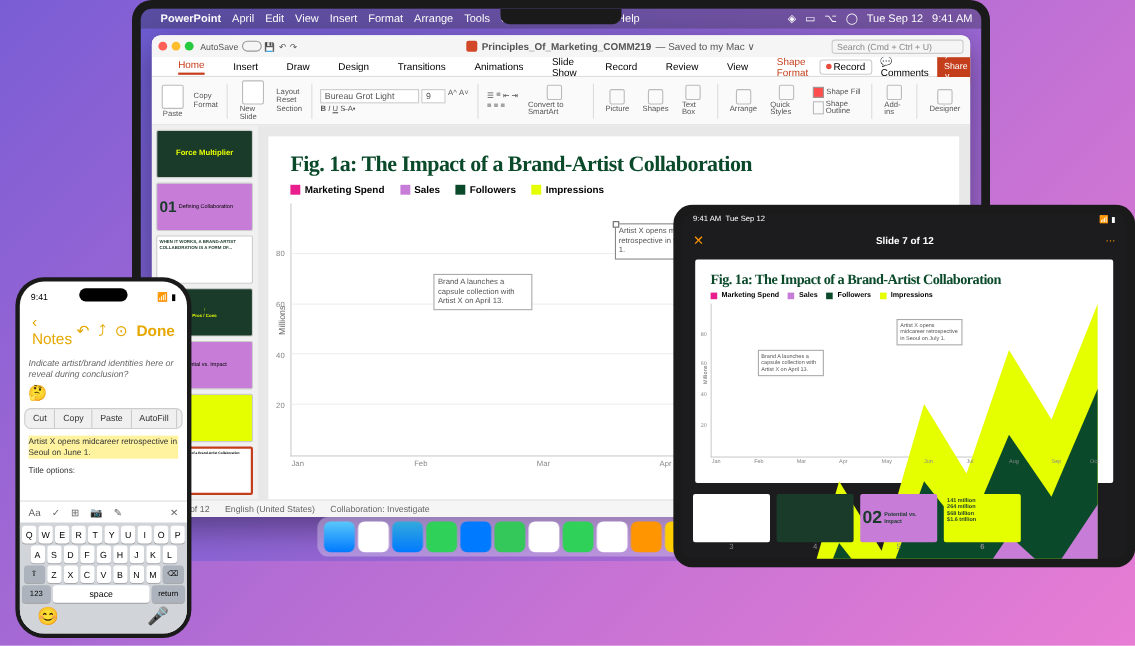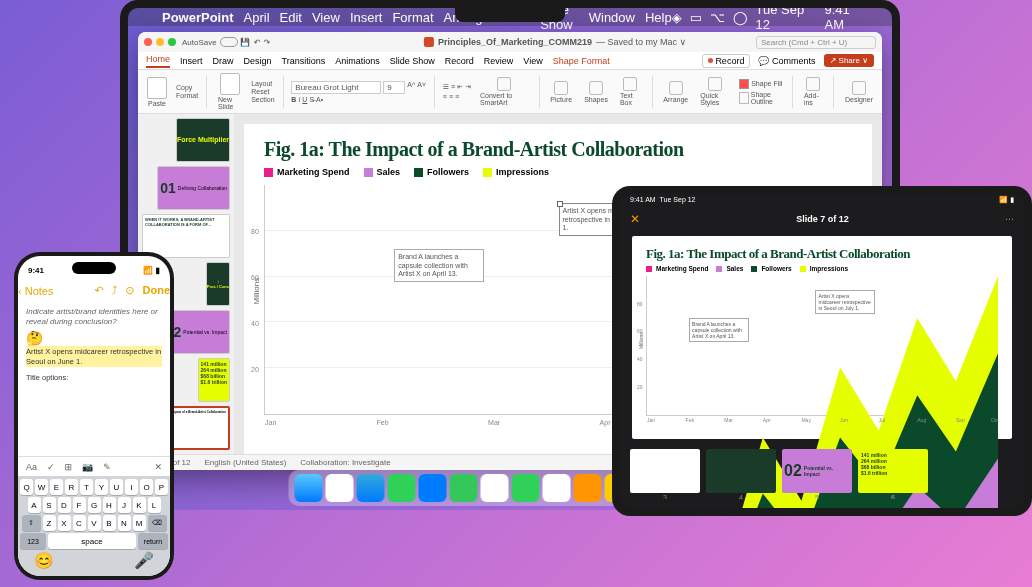--- a/index.html
+++ b/index.html
@@ -4,61 +4,61 @@
 <style>
 * { margin:0; padding:0; box-sizing:border-box; font-family:-apple-system,Helvetica,Arial,sans-serif; }
 body { width:1032px; height:587px; background:linear-gradient(135deg,#7a5dd4,#b56dd4,#e87dd4); position:relative; overflow:hidden; }
 
 
 .macbook { position:absolute; left:120px; top:0; width:780px; height:510px; background:#1a1a1a; border-radius:18px 18px 0 0; padding:8px 8px 0 8px; }
 .mac-screen { width:100%; height:100%; background:linear-gradient(135deg,#6d5dd4,#b56dd4); border-radius:10px 10px 0 0; overflow:hidden; position:relative; }
 .notch { position:absolute; top:0; left:50%; transform:translateX(-50%); width:110px; height:14px; background:#1a1a1a; border-radius:0 0 8px 8px; z-index:100; }
 
 
-.menubar { height:18px; background:rgba(40,40,40,.3); display:flex; align-items:center; padding:0 24px; font-size:13px; color:#fff; justify-content:space-between; }
+.menubar { height:18px; background:rgba(40,40,40,.3); display:flex; align-items:center; padding:0 8px; font-size:10px; color:#fff; justify-content:space-between; }
 .menubar-left { display:flex; gap:10px; align-items:center; }
 .menubar-right { display:flex; gap:8px; align-items:center; }
 .apple { font-size:11px; }
 
 
 .pp-window { position:absolute; top:24px; left:10px; right:10px; height:438px; background:#fff; border-radius:8px; display:flex; flex-direction:column; box-shadow:0 10px 30px rgba(0,0,0,.4); overflow:hidden; }
 .pp-titlebar { height:20px; background:#f5f5f5; display:flex; align-items:center; padding:0 6px; font-size:9px; color:#555; position:relative; }
 .traffic { display:flex; gap:4px; }
 .dot { width:8px; height:8px; border-radius:50%; }
 .dot.red{background:#ff5f56;} .dot.yellow{background:#ffbd2e;} .dot.green{background:#27c93f;}
 .pp-titlecenter { position:absolute; left:50%; transform:translateX(-50%); display:flex; align-items:center; gap:4px;margin-left:45px; }
 .pp-icon { width:10px; height:10px; background:#d24726; border-radius:2px; }
 .autosave { margin-left:6px; display:flex; align-items:center; gap:3px; font-size:8px; }
 .toggle { width:18px; height:10px; border:1px solid #999; border-radius:5px; position:relative; }
 .search-title { margin-left:auto; border:1px solid #ccc; border-radius:3px; padding:1px 4px; font-size:8px; color:#888; width:120px; }
 
 
 .pp-tabs { height:18px; background:#fff; border-bottom:1px solid #ddd; display:flex; align-items:center; padding:0 8px; gap:10px; font-size:9px; }
-.pp-tab { cursor:pointer; }
+.pp-tab { cursor:pointer;margin-left:16px; }
 .pp-tab.active { color:#c43e1c; border-bottom:2px solid #c43e1c; padding-bottom:2px; }
 .pp-tab.shape { color:#c43e1c; }
 .pp-tabs-right { margin-left:auto; display:flex; gap:8px; align-items:center; }
 .record-btn { border:1px solid #ccc; border-radius:3px; padding:1px 5px; display:flex; align-items:center; gap:2px; }
 .rec-dot { width:5px; height:5px; background:#e74c3c; border-radius:50%; }
 .share-btn { background:#c43e1c; color:#fff; padding:2px 6px; border-radius:3px; font-size:8px; }
 
 
 .pp-ribbon { height:44px; background:#fafafa; border-bottom:1px solid #ddd; display:flex; align-items:center; padding:2px 6px; gap:6px; font-size:7px; color:#555; }
 .rib-group { display:flex; flex-direction:column; align-items:center; gap:1px; padding:0 3px; }
 .rib-icon { width:14px; height:14px; border:1px solid #bbb; border-radius:2px; }
 .rib-big { width:20px; height:22px; border:1px solid #bbb; border-radius:2px; background:#fff; }
 .rib-sel { border:1px solid #ccc; padding:1px 3px; font-size:8px; background:#fff; }
 .rib-btns { display:flex; gap:2px; }
 .rib-sq { width:12px; height:12px; border:1px solid #bbb; }
 .rib-divider { width:1px; height:32px; background:#ddd; margin:0 2px; }
 .shape-fill-sw { width:10px; height:10px; background:#ff4d4d; border:1px solid #999; }
 
 
 .pp-body { flex:1; display:flex; overflow:hidden; }
-.pp-thumbs { width:96px; background:#f0f0f0; overflow-y:auto; padding:4px; display:flex; flex-direction:column; gap:4px;align-items:flex-end; }
+.pp-thumbs { width:96px; background:#f0f0f0; overflow-y:auto; padding:4px; display:flex; flex-direction:column; gap:4px; }
 .thumb { height:46px; border:1px solid #ccc; border-radius:2px; background:#fff; font-size:5px; position:relative; overflow:hidden; }
 .thumb.sel { border:2px solid #c43e1c; }
 .thumb-dark { background:#1a3a2a; color:#e6ff00; display:flex; align-items:center; justify-content:center; font-weight:bold; font-size:7px; }
 .thumb-purple { background:#c77dd8; display:flex; align-items:center; padding:2px; }
 .thumb-num { font-size:14px; font-weight:900; color:#1a3a2a; }
 .thumb-yellow { background:#e6ff00; padding:2px; font-size:5px; font-weight:bold; color:#1a3a2a; }
 
 .pp-canvas { flex:1; background:#e8e8e8; padding:10px; position:relative; }
 .slide { width:100%; height:330px; background:#fff; padding:14px 20px; position:relative; }
 .slide-title { font-size:20px; font-weight:900; color:#0a4a2a; font-family:Georgia,serif; letter-spacing:-.5px; }
@@ -83,22 +83,22 @@
 .view-btn { width:14px; height:10px; border:1px solid #999; }
 
 
 .dock { position:absolute; bottom:4px; left:50%; transform:translateX(-50%); height:36px; background:rgba(255,255,255,.3); border-radius:10px; padding:4px 6px; display:flex; gap:3px; backdrop-filter:blur(10px); }
 .dock-icon { width:28px; height:28px; border-radius:6px; }
 
 
 .iphone { position:absolute; left:14px; top:252px; width:160px; height:328px; background:#1a1a1a; border-radius:26px; padding:4px; z-index:20; }
 .iphone-screen { width:100%; height:100%; background:#fff; border-radius:22px; overflow:hidden; display:flex; flex-direction:column; position:relative; }
 .dynamic-island { position:absolute; top:6px; left:50%; transform:translateX(-50%); width:44px; height:12px; background:#000; border-radius:8px; z-index:10; }
-.iphone-status { height:24px; display:flex; justify-content:space-between; align-items:center; padding:4px 10px 0; font-size:8px; font-weight:700; }
-.notes-header { display:flex; justify-content:space-between; align-items:center; padding:4px 0; font-size:11px; color:#e6a800; }
+.iphone-status { height:24px; display:flex; justify-content:space-between; align-items:center; padding:4px 10px 0; font-size:8px; font-weight:400; }
+.notes-header { display:flex; justify-content:space-between; align-items:center; padding:4px 11px; font-size:14px; color:#e6a800; }
 .notes-body { flex:1; padding:6px 8px; font-size:8px; color:#333; overflow:hidden; }
 .notes-prompt { font-style:italic; color:#666; font-size:8px; line-height:1.3; }
 .emoji-think { font-size:14px; margin-top:2px; }
 .ctx-menu { display:flex; background:#f0f0f0; border:1px solid #ccc; border-radius:6px; margin:6px -4px; font-size:8px; overflow:hidden; }
 .ctx-item { padding:4px 7px; border-right:1px solid #ccc; }
 .ctx-item:last-child { border:none; }
 .sel-text { background:#fff3a0; font-size:7.5px; line-height:1.3; padding:1px 0; }
 .notes-section { font-size:7.5px; margin-top:6px; }
 .notes-section ul { margin-left:12px; margin-top:2px; }
 .notes-section li { margin-bottom:2px; line-height:1.2; }
@@ -428,20 +428,27 @@
    <span style="display:flex;gap:8px;">
     <span>↶</span>
     <span>⤴</span>
     <span>⊙</span>
     <b>Done</b>
    </span>
   </div>
   <div class="notes-body">
    <div class="notes-prompt">Indicate artist/brand identities here or reveal during conclusion?</div>
    <div class="emoji-think">🤔</div>
+   <div class="ctx-menu">
+    <div class="ctx-item">Cut</div>
+    <div class="ctx-item">Copy</div>
+    <div class="ctx-item">Paste</div>
+    <div class="ctx-item">AutoFill</div>
+    <div class="ctx-item">&gt;</div>
+   </div>
    <div class="sel-text">Artist X opens midcareer retrospective in Seoul on June 1.</div>
    <div class="notes-section">
     <div>Title options:</div>
    </div>
   </div>
   <div class="format-bar">
    <span>Aa</span>
    <span>✓</span>
    <span>⊞</span>
    <span>📷</span>

